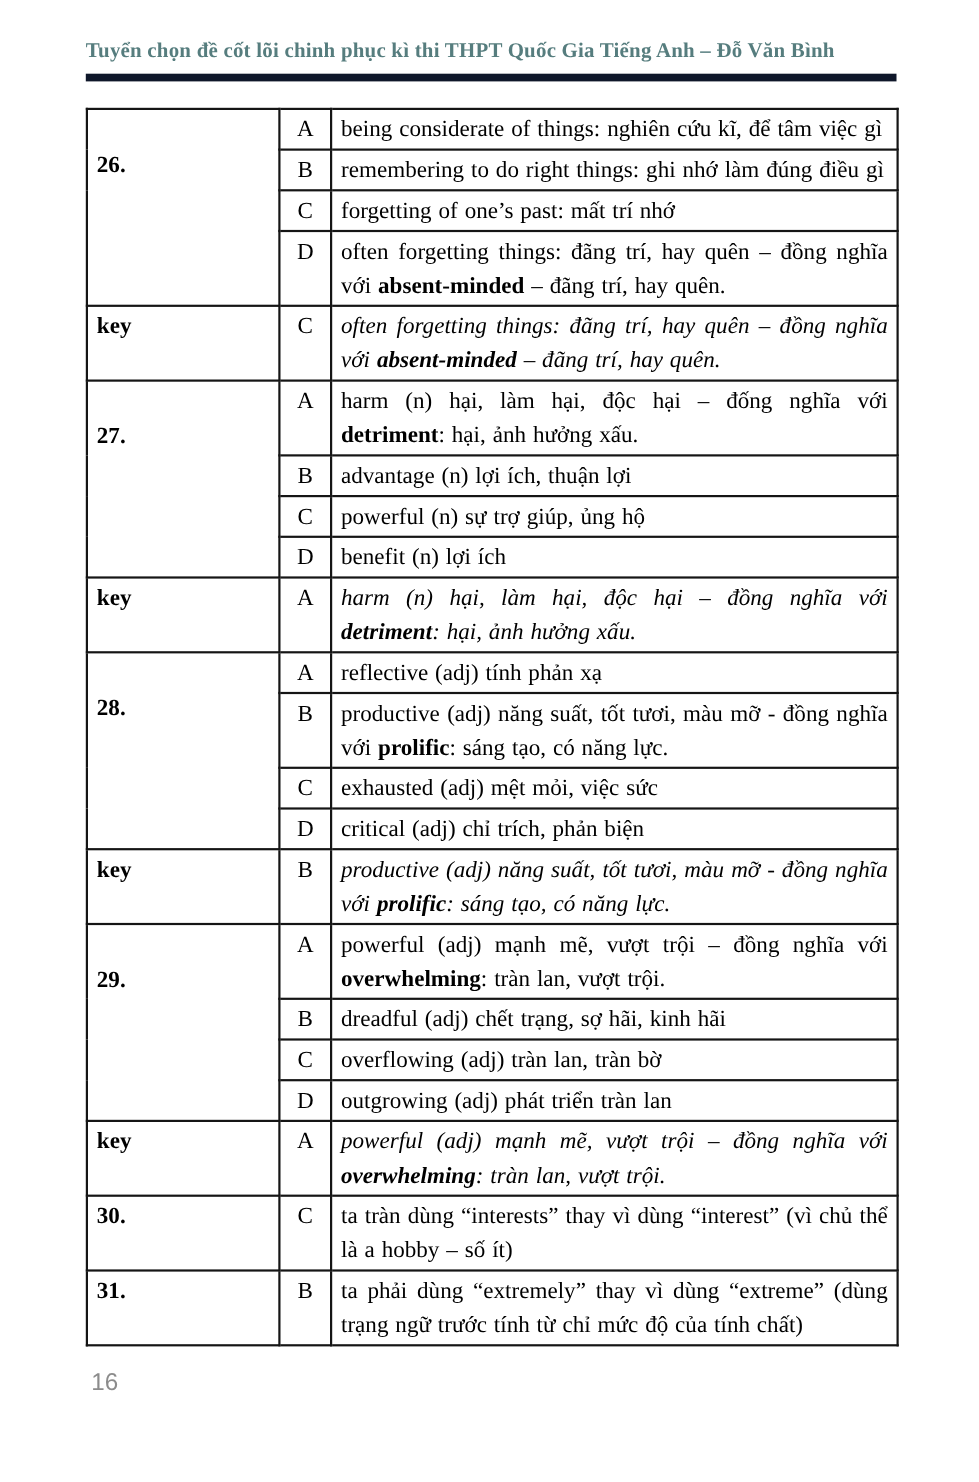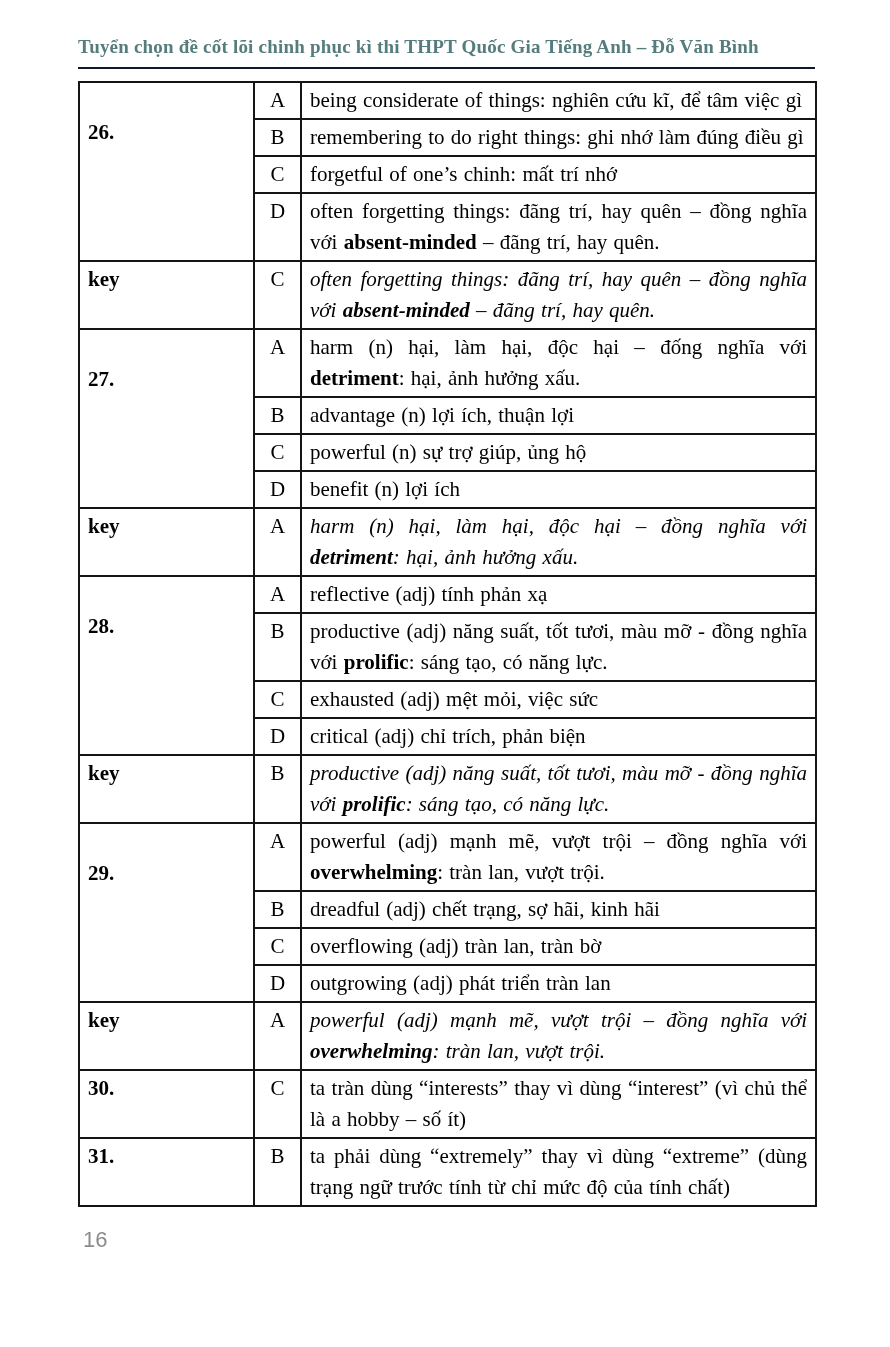--- a/index.html
+++ b/index.html
@@ -14,23 +14,23 @@
     color: #000;
     overflow: hidden;
   }
   .page {
     box-sizing: border-box;
     width: 890px;
     height: 1347px;
     padding: 36px 75px 0 78px;
   }
   .doc-header {
-    border-bottom: 2px solid #0f172a;
+    border-bottom: 7px solid #0f172a;
     padding-bottom: 9px;
-    margin-bottom: 12px;
+    margin-bottom: 24px;
   }
   .doc-header .title {
     color: #567d7e;
     font-size: 19px;
     font-weight: bold;
     letter-spacing: 0.2px;
     white-space: nowrap;
   }
   table.answers {
     border-collapse: collapse;
@@ -99,21 +99,21 @@
           <td class="num-cell qnum" rowspan="4">26.</td>
           <td class="letter-cell">A</td>
           <td class="content-cell"><span>being considerate of things: nghiên cứu kĩ, để tâm việc gì</span></td>
         </tr>
         <tr>
           <td class="letter-cell">B</td>
           <td class="content-cell"><span>remembering to do right things: ghi nhớ làm đúng điều gì</span></td>
         </tr>
         <tr>
           <td class="letter-cell">C</td>
-          <td class="content-cell"><span>forgetful of one’s chinh: mất trí nhớ</span></td>
+          <td class="content-cell"><span>forgetting of one’s past: mất trí nhớ</span></td>
         </tr>
         <tr>
           <td class="letter-cell">D</td>
           <td class="content-cell"><span>often forgetting things: đãng trí, hay quên – đồng nghĩa với </span><b>absent-minded</b><span> – đãng trí, hay quên.</span></td>
         </tr>
         <tr>
           <td class="num-cell">key</td>
           <td class="letter-cell">C</td>
           <td class="content-cell italic"><span>often forgetting things: đãng trí, hay quên – đồng nghĩa với </span><b>absent-minded</b><span> – đãng trí, hay quên.</span></td>
         </tr>

